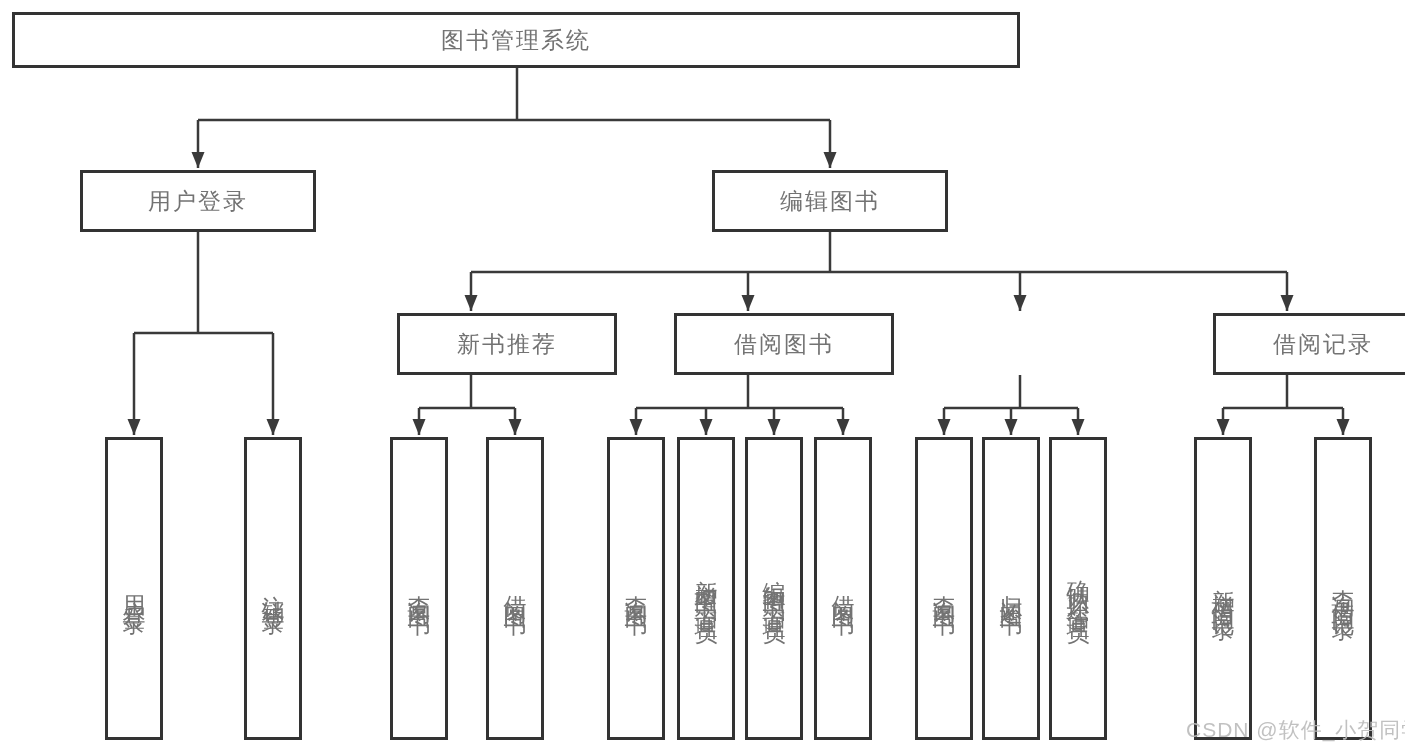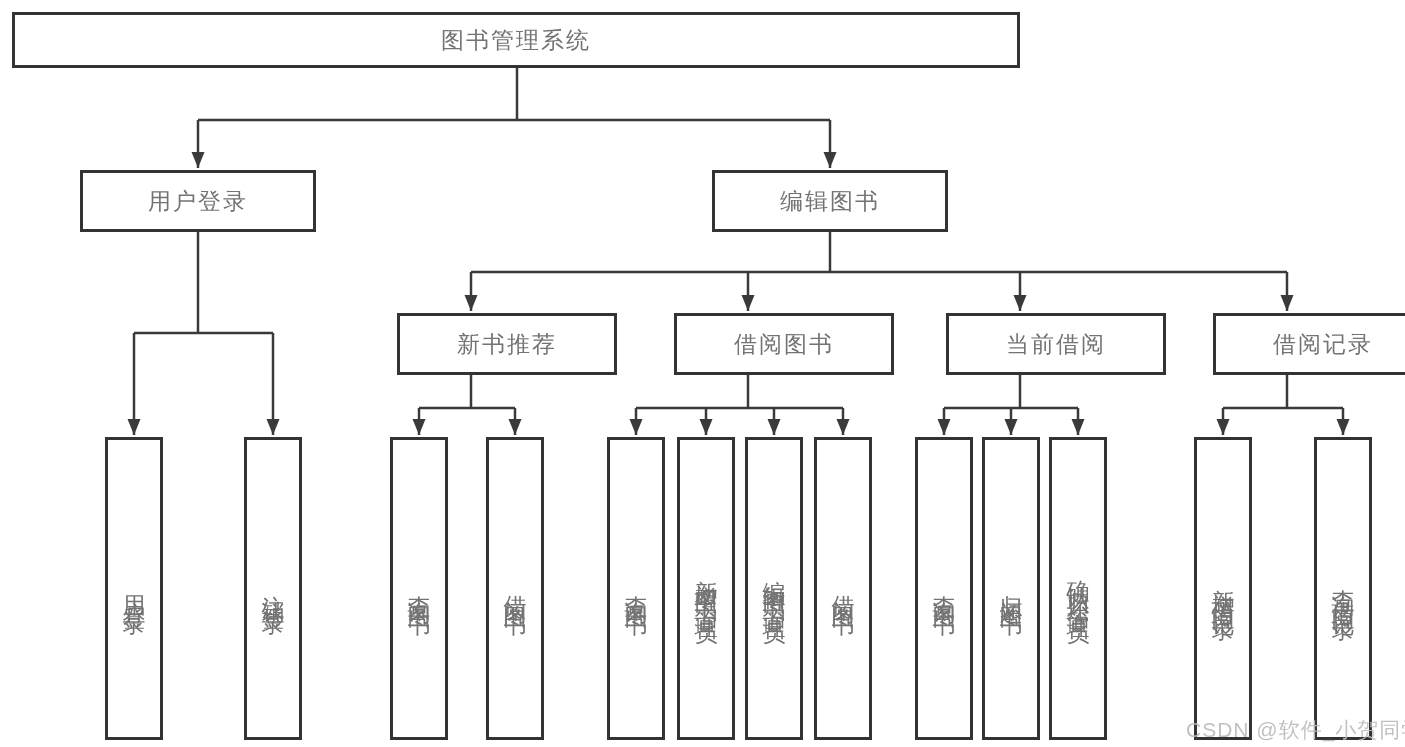--- a/index.html
+++ b/index.html
@@ -115,23 +115,20 @@
   <div class="box h lvl2" style="left:712px;">
     <span>编辑图书</span>
   </div>
 
   <div class="box h lvl3" style="left:361px;">
     <span>新书推荐</span>
   </div>
   <div class="box h lvl3" style="left:638px;">
     <span>借阅图书</span>
   </div>
-  <div class="box h lvl3" style="left:910px;">
-    <span>当前借阅</span>
-  </div>
   <div class="box h lvl3" style="left:1177px;">
     <span>借阅记录</span>
   </div>
 
   <div class="box v" style="left:105px;">
     <span class="vtext">用户登录</span>
   </div>
   <div class="box v" style="left:244px;">
     <span class="vtext">注销登录</span>
   </div>

